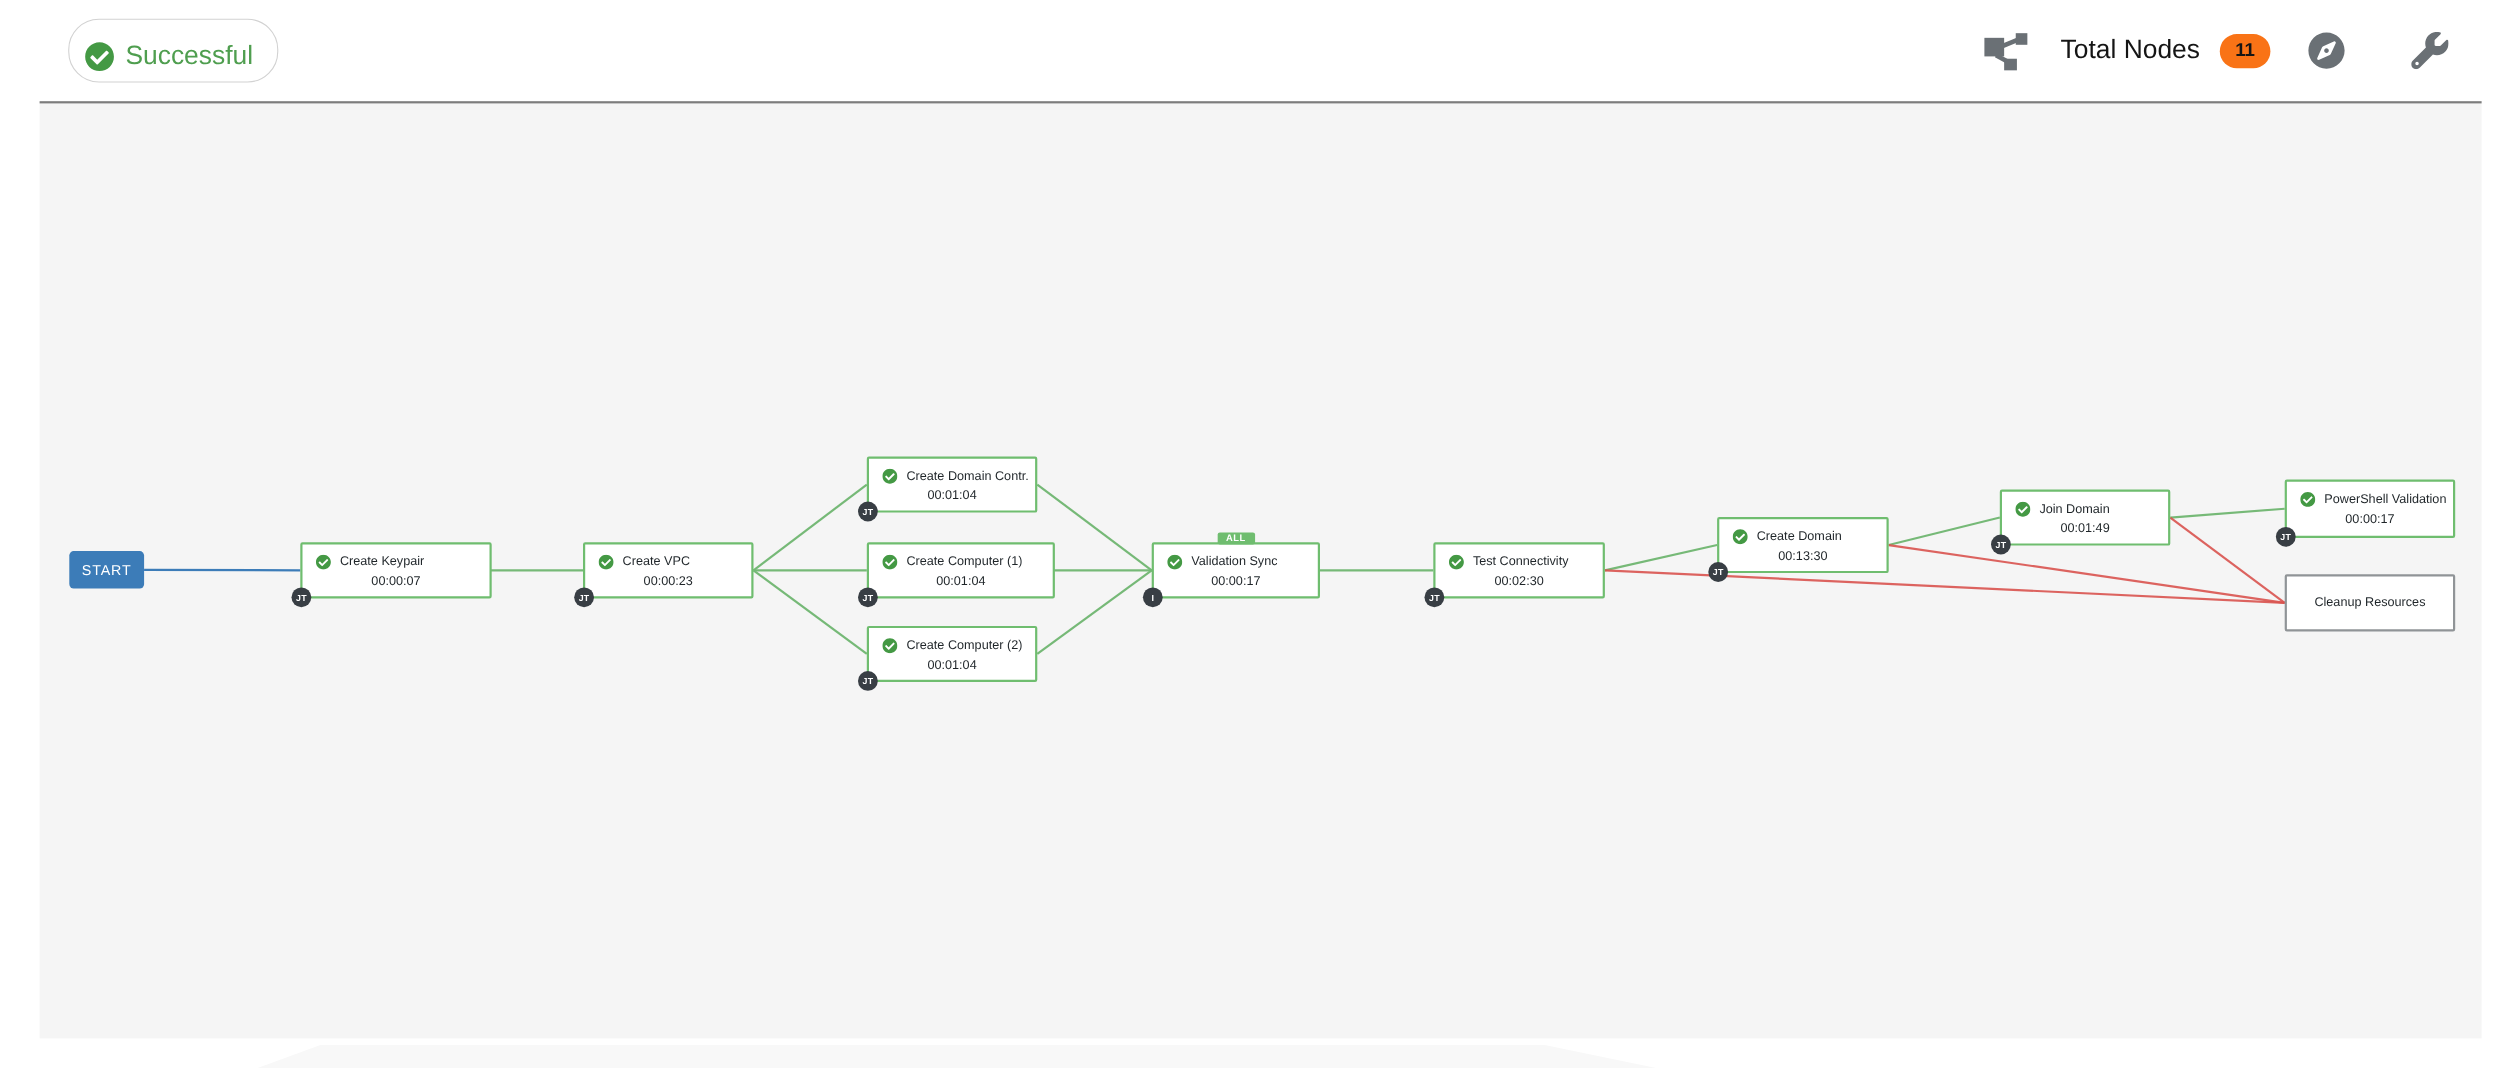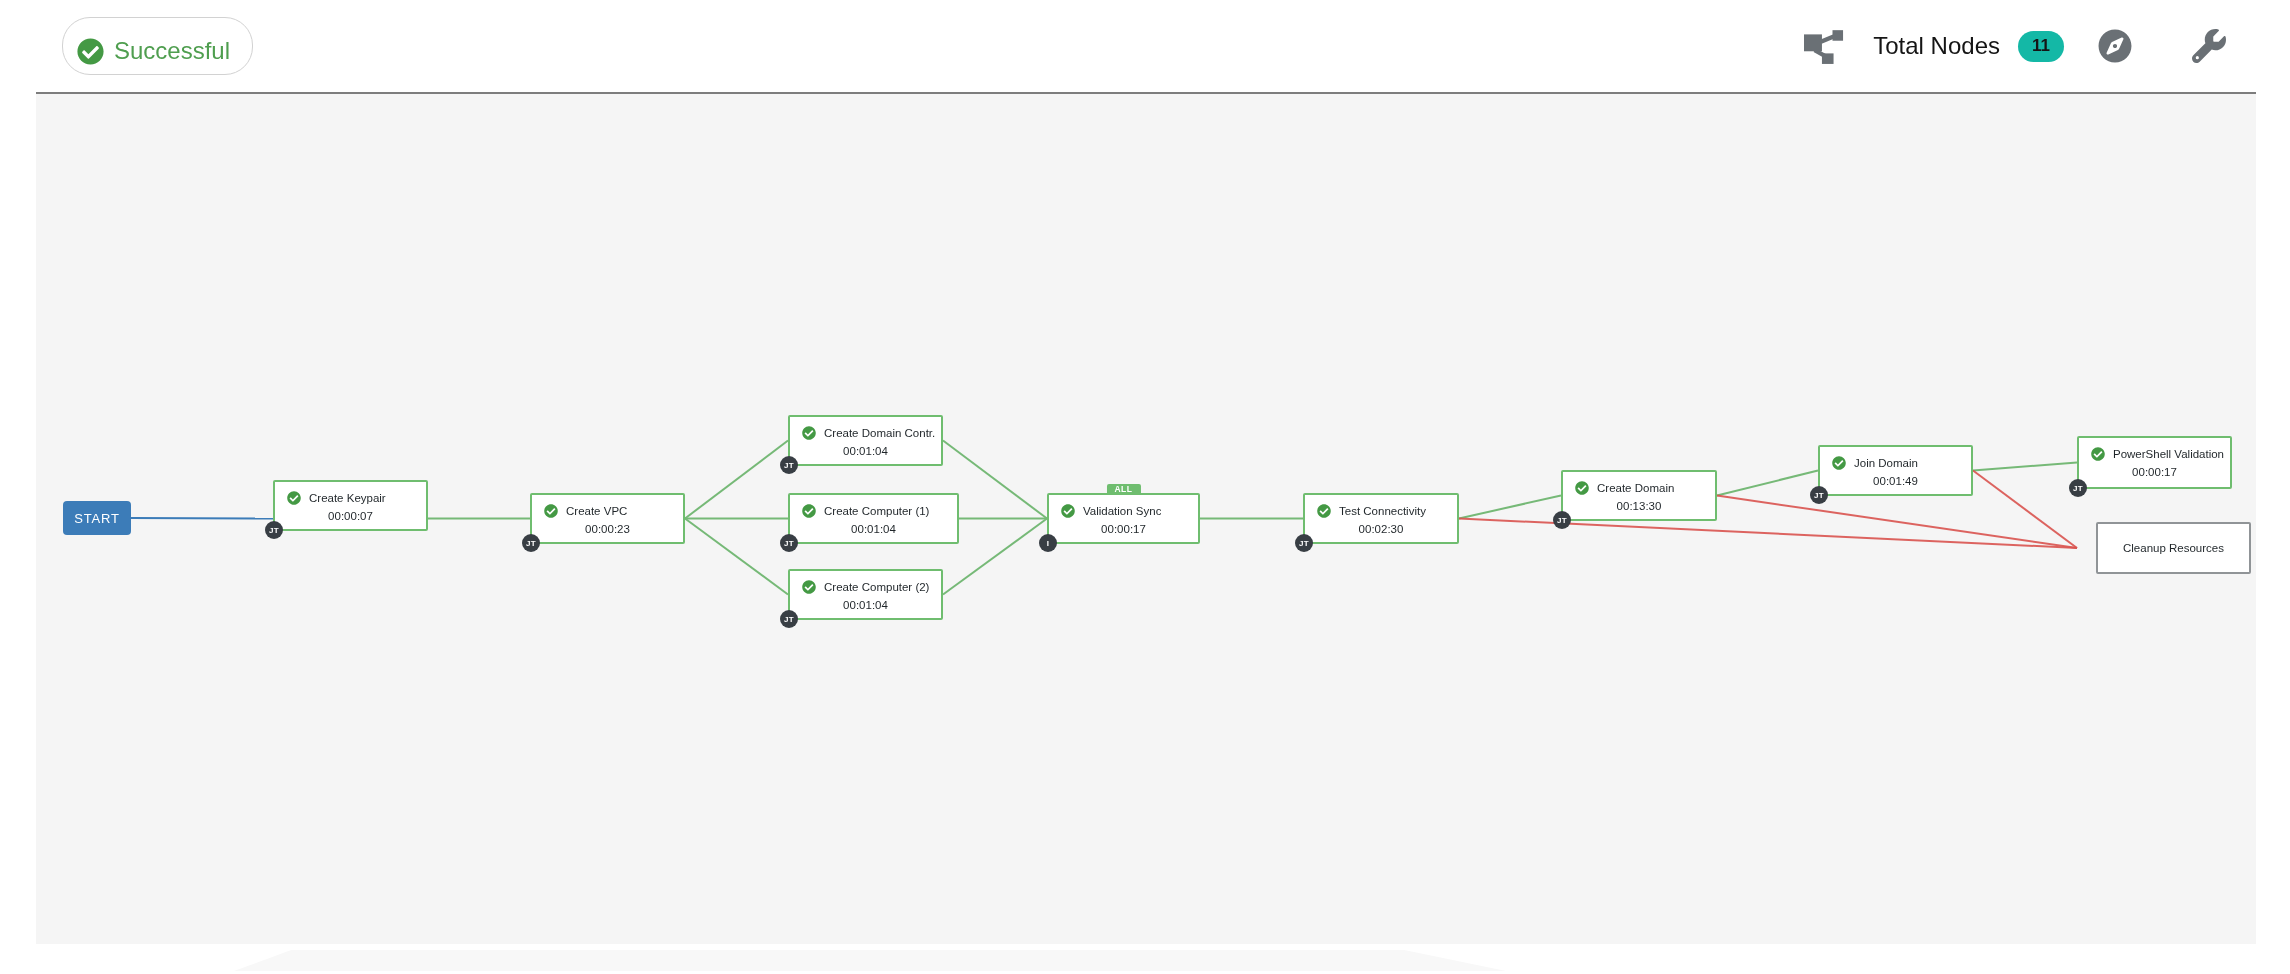--- a/index.html
+++ b/index.html
@@ -21,21 +21,21 @@
   .page-title{font-size:29px;font-weight:bold;color:#151515;letter-spacing:.2px;}
   .status-pill{margin-left:24px;display:inline-flex;align-items:center;gap:10px;
     border:1px solid #d2d2d2;border-radius:28px;padding:19px 22px 9px 14px;background:#fff;}
   .status-pill svg{width:27px;height:27px;fill:var(--check-green);}
   .status-label{font-size:24px;color:var(--text-green);}
   .header-right{margin-left:auto;display:flex;align-items:center;}
   .sitemap-icon{width:44px;height:38px;}
   .sitemap-icon rect{fill:var(--icon-gray);}
   .sitemap-icon path{stroke:var(--icon-gray);stroke-width:4;fill:none;}
   .total-nodes-label{font-size:24px;color:#151515;margin-left:28px;}
-  .count-badge{margin-left:18px;background:#14b8a6;border-radius:16px;height:31px;
+  .count-badge{margin-left:18px;background:#f97316;border-radius:16px;height:31px;
     min-width:46px;display:inline-flex;align-items:center;justify-content:center;
     font-size:17px;font-weight:bold;color:#151515;padding:0 13px;}
   .icon-btn{background:none;border:none;cursor:pointer;display:inline-flex;align-items:center;padding:0;}
   .icon-btn.compass{margin-left:34px;}
   .icon-btn.wrench{margin-left:60px;}
   .icon-btn svg{width:34px;height:34px;fill:var(--icon-gray);}
 
   
   .canvas{position:absolute;left:36px;top:92px;width:2220px;height:852px;
     background:var(--canvas-bg);border-top:2px solid #7d7d7d;}
@@ -49,21 +49,21 @@
   .node .time{text-align:center;font-size:11.5px;color:#1f2529;margin-top:5px;}
   .node .nbadge{position:absolute;left:-10px;bottom:-10px;width:18px;height:18px;border-radius:50%;
     background:var(--badge-dark);color:#fff;font-size:8px;font-weight:bold;letter-spacing:.3px;
     display:flex;align-items:center;justify-content:center;}
   .node .conv{position:absolute;top:-11px;left:50%;transform:translateX(-50%);
     background:var(--green);color:#fff;font-size:8.5px;font-weight:bold;letter-spacing:.5px;
     padding:1px 8px;border-radius:2px;line-height:9px;}
   .node.start{background:var(--start-blue);border:none;border-radius:4px;
     display:flex;align-items:center;justify-content:center;}
   .node.start .lbl{color:#fff;font-size:13px;letter-spacing:.8px;}
-  .node.cleanup{border:2px solid #909497;display:flex;align-items:center;justify-content:center;margin-left:19px;}
+  .node.cleanup{border:2px solid #909497;display:flex;align-items:center;justify-content:center;}
   .node.cleanup .lbl{font-size:11.5px;color:#1f2529;}
 
   .bottom-artifact{position:absolute;left:234px;top:950px;width:1272px;height:21px;
     background:#f8f8f8;clip-path:polygon(0 100%,4.5% 0,92% 0,100% 100%);}
 </style>
 </head>
 <body>
 
 <header>
   <div class="status-pill">
@@ -110,21 +110,21 @@
       <line x1="1423" y1="424.5" x2="2041" y2="454" stroke="#d9534f" stroke-width="2" stroke-opacity="0.9"></line>
       <line x1="1681" y1="401.5" x2="1782" y2="376.5" stroke="#76b977" stroke-width="2" stroke-opacity="1"></line>
       <line x1="1681" y1="401.5" x2="2041" y2="454" stroke="#d9534f" stroke-width="2" stroke-opacity="0.9"></line>
       <line x1="1937" y1="376.5" x2="2041" y2="368.5" stroke="#76b977" stroke-width="2" stroke-opacity="1"></line>
       <line x1="1937" y1="376.5" x2="2041" y2="454" stroke="#d9534f" stroke-width="2" stroke-opacity="0.9"></line>
     </svg>
   <div class="nodes-layer" id="nodes">
       <div class="node start" style="left: 27px; top: 407px; width: 68px; height: 34px;">
         <span class="lbl">START</span>
       </div>
-      <div class="node job" style="left: 237px; top: 386px; width: 155px; height: 51px;">
+      <div class="node job" style="left: 237px; top: 399px; width: 174px; height: 51px;">
         <div class="row1">
           <svg class="check" viewBox="0 0 512 512">
             <path d="M504 256c0 136.967-111.033 248-248 248S8 392.967 8 256 119.033 8 256 8s248 111.033 248 248zM227.314 387.314l184-184c6.248-6.248 6.248-16.379 0-22.627l-22.627-22.627c-6.248-6.249-16.379-6.249-22.628 0L216 308.118l-70.059-70.059c-6.248-6.248-16.379-6.248-22.628 0l-22.627 22.627c-6.248 6.248-6.248 16.379 0 22.627l104 104c6.249 6.249 16.379 6.249 22.628 0z"></path>
           </svg>
           <span class="lbl">Create Keypair</span>
         </div>
         <div class="time">00:00:07</div>
         <div class="nbadge">JT</div>
       </div>
       <div class="node job" style="left: 494px; top: 399px; width: 155px; height: 51px;">

